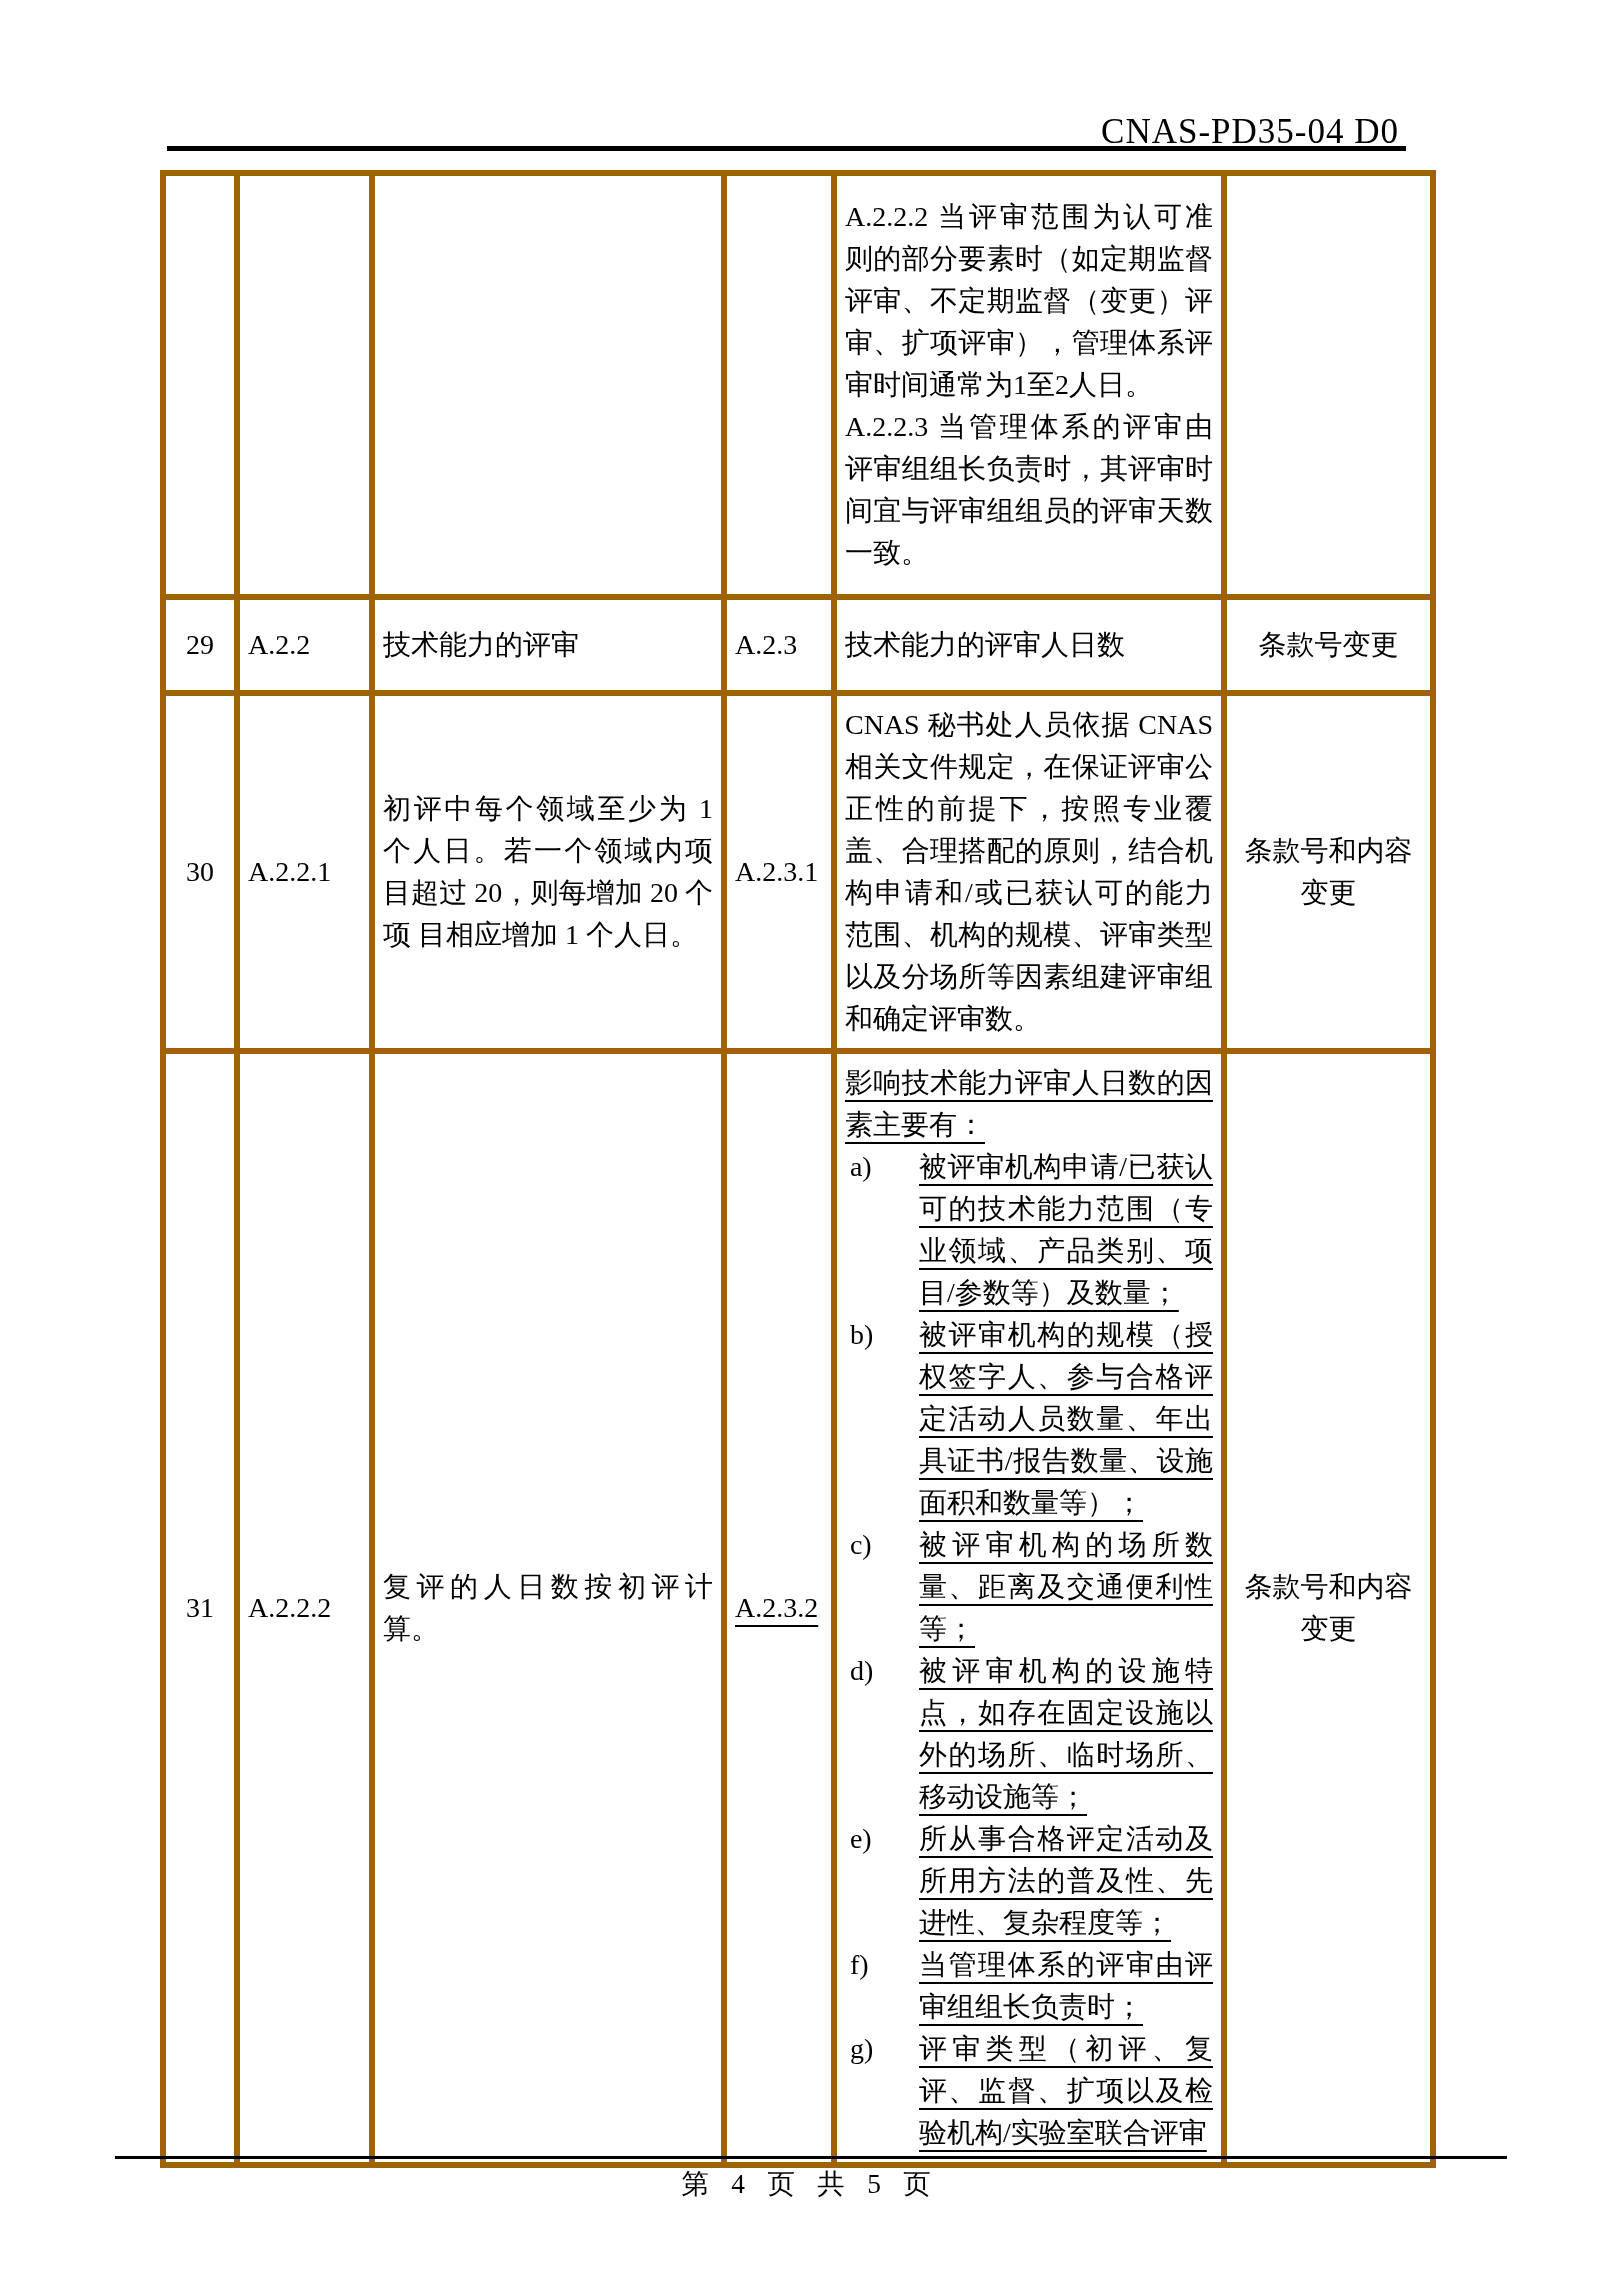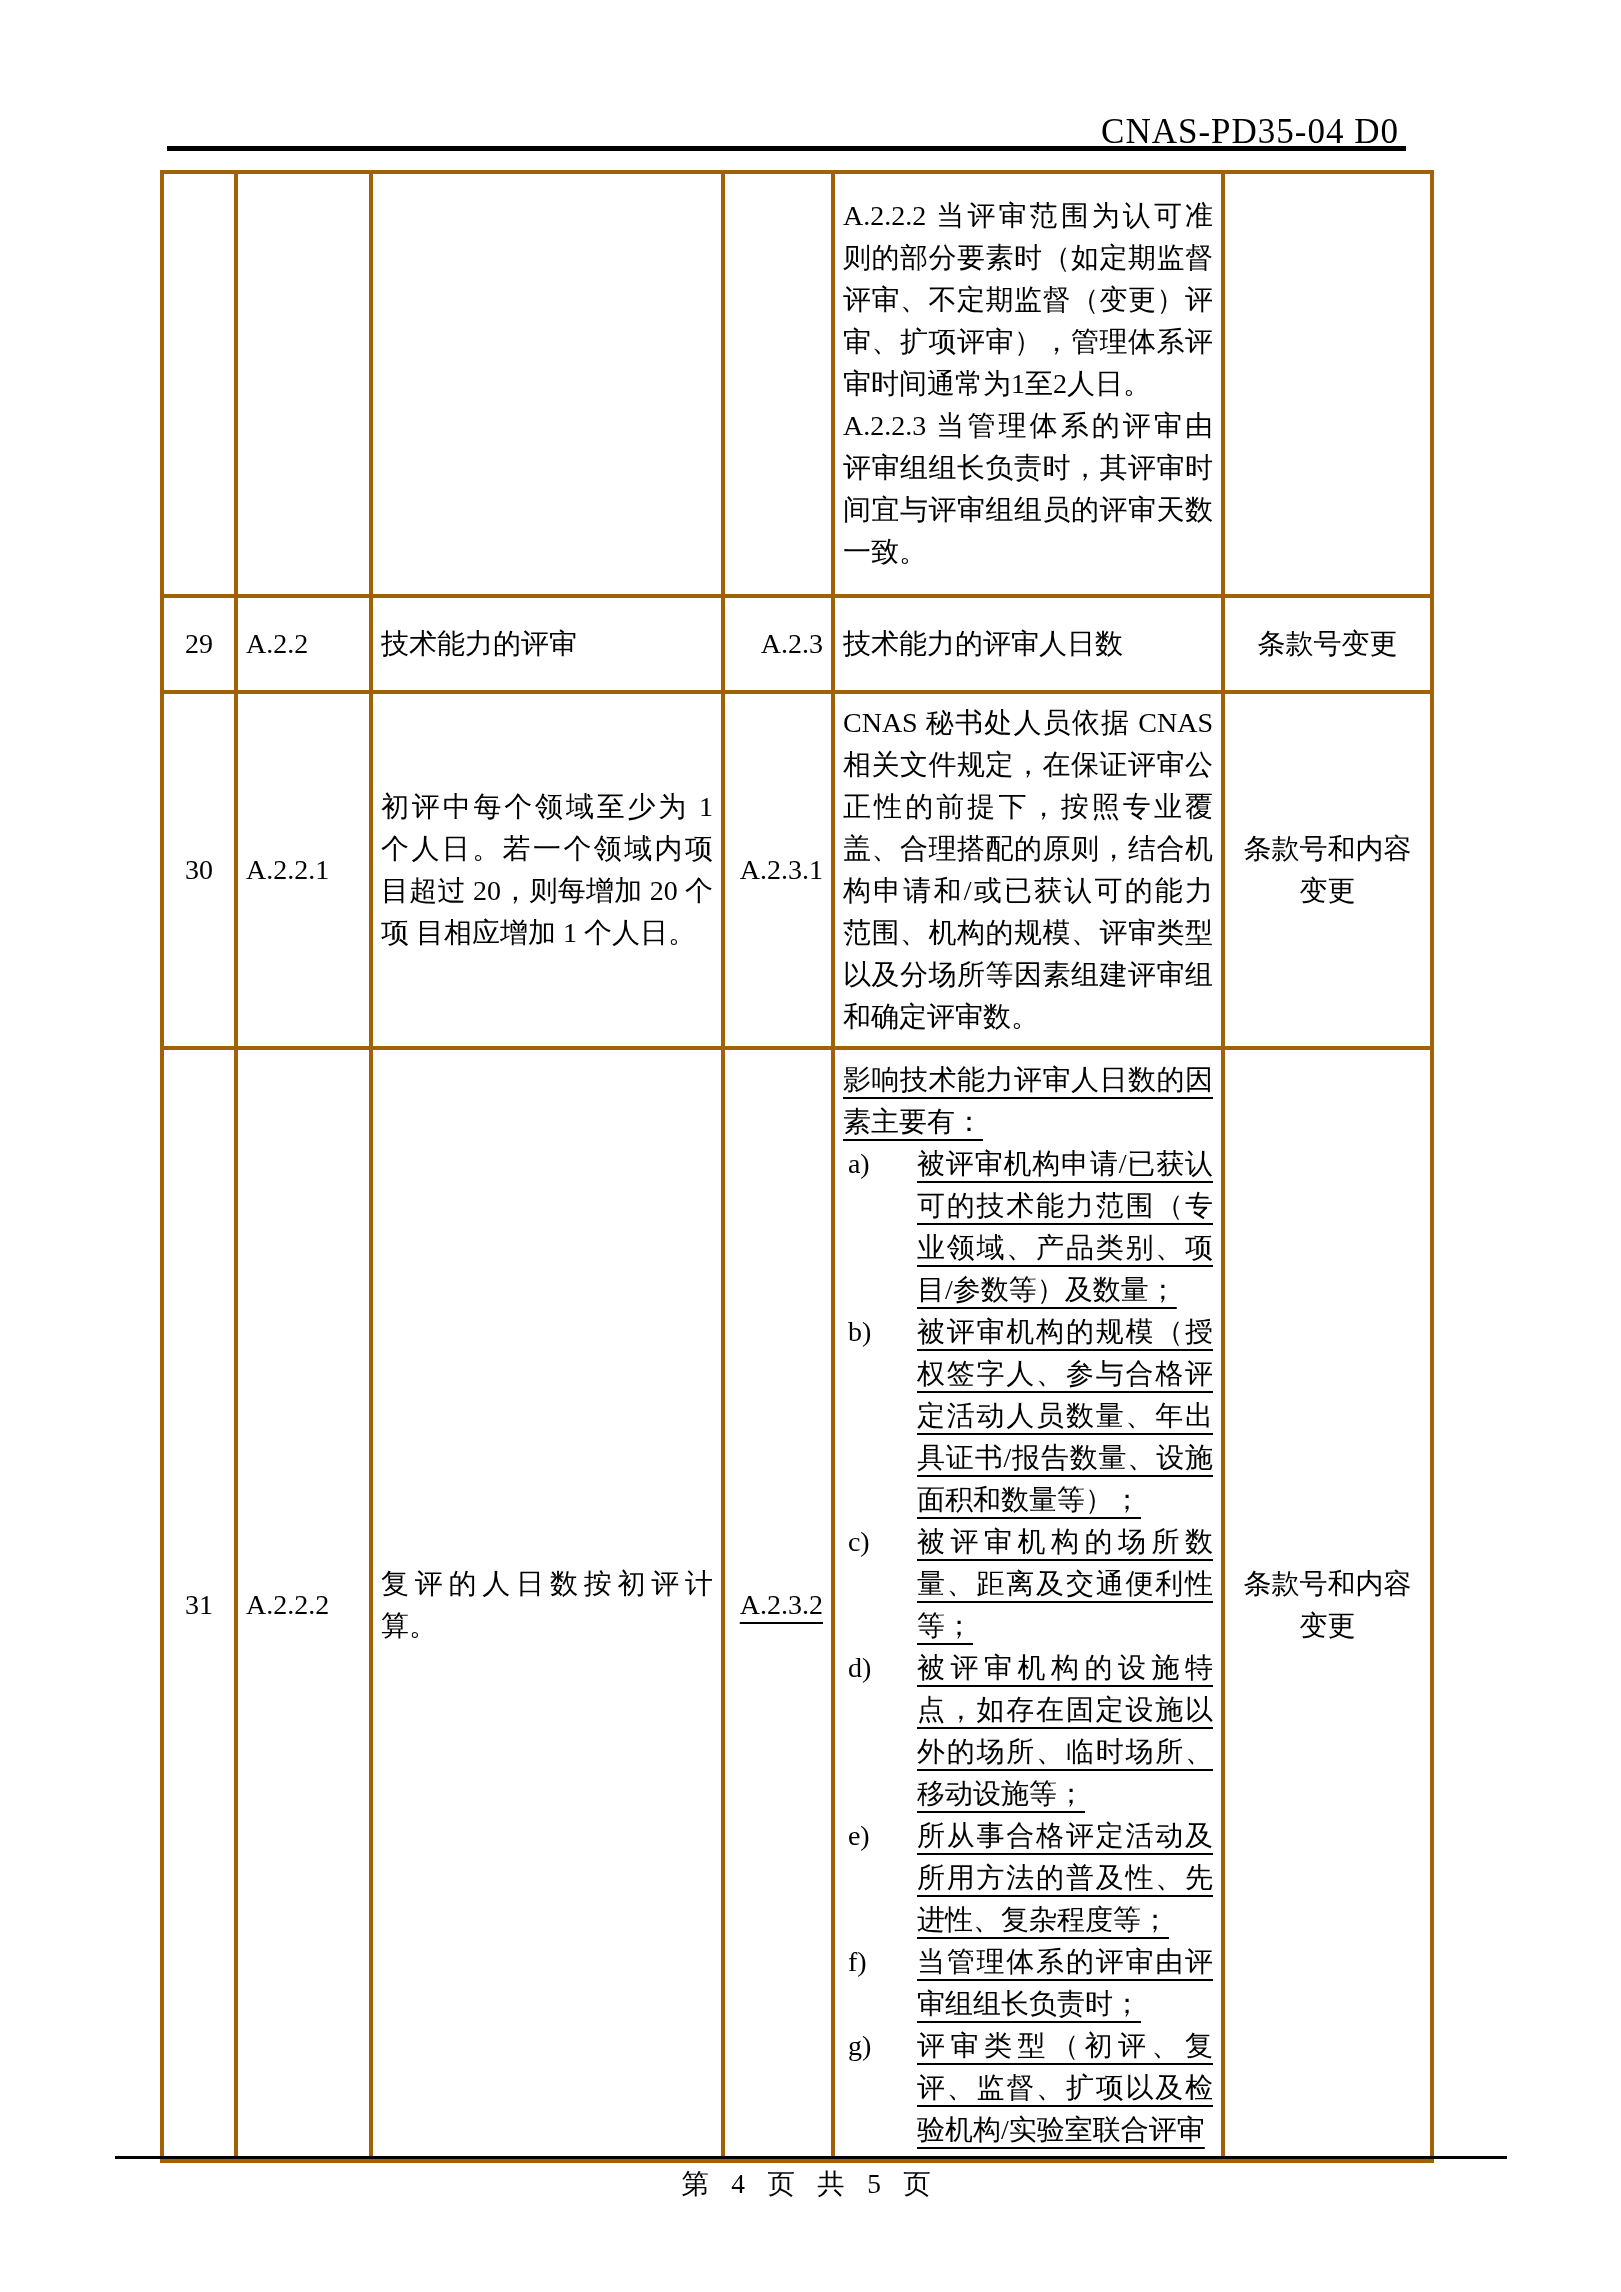--- a/index.html
+++ b/index.html
@@ -36,36 +36,36 @@
   table.rev-table {
     position: absolute;
     top: 170px;
     left: 160px;
     width: 1269px;
     border-collapse: collapse;
     table-layout: fixed;
     border: 2.9px solid #000;
   }
   table.rev-table td {
-    border: 4px solid #a16207;
+    border: 6px solid #a16207;
     padding: 8px;
     font-size: 28px;
     line-height: 42px;
     vertical-align: middle;
     overflow: hidden;
   }
   tr.rA  { height: 424px; }
   tr.r29 { height: 96px;  }
   tr.r30 { height: 337px; }
   tr.r31 { height: 1113px;}
 
   td.num    { text-align: center; }
   td.clause { padding-left: 12.7px; padding-right: 5.9px; margin-left: 8px; }
   td.oldtext{ padding-left: 12.7px; padding-right: 8.8px; text-align: justify; border-radius: 9px; }
-  td.newclause { padding-left: 7.8px; padding-right: 9.8px; word-break: break-all; text-align: right; }
+  td.newclause { padding-left: 7.8px; padding-right: 9.8px; word-break: break-all; }
   td.newtext  { padding: 3.9px 5.9px 3.9px 6.9px; text-align: justify; }
   td.v-top    { vertical-align: top; }
   td.change   { text-align: center; padding-left: 3.9px; padding-right: 3.9px; }
 
   .para { margin: 0; }
 
   
   .u {
     text-decoration: underline;
     text-decoration-thickness: 2px;

